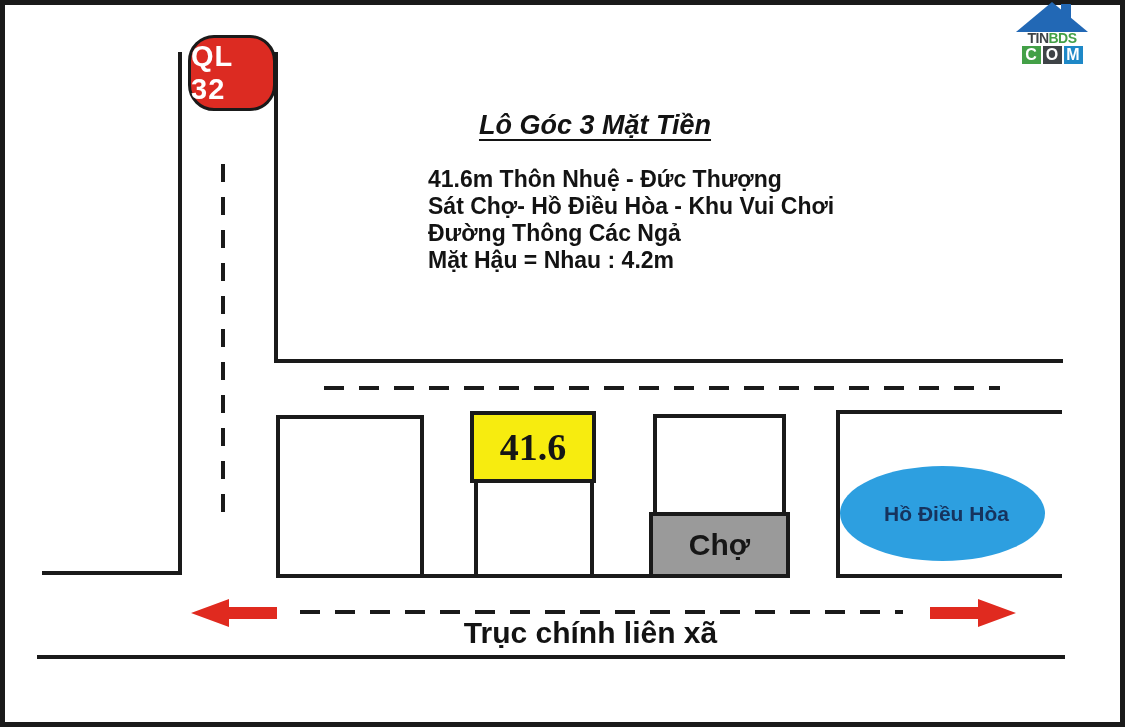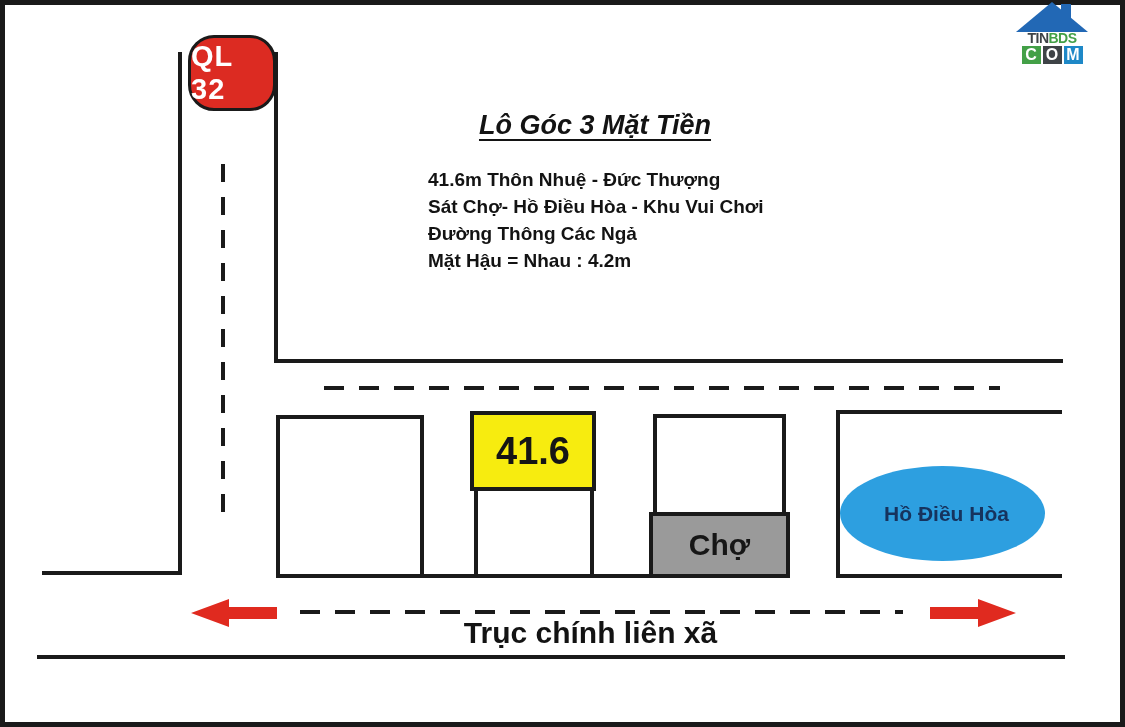--- a/index.html
+++ b/index.html
@@ -23,24 +23,24 @@
     background:var(--badge_red);
     border:3px solid var(--line_black);
     border-radius:26px;
     display:flex;align-items:center;justify-content:center;
     color:#fff;font-size:29px;font-weight:bold;letter-spacing:1px;
     box-sizing:border-box;
   }
 
   .plot-box{position:absolute;background:#fff;border:4px solid var(--line_black);box-sizing:border-box;}
   .yellow-box{
-    position:absolute;left:470px;top:411px;width:126px;height:80px;
+    position:absolute;left:470px;top:411px;width:126px;height:72px;
     background:var(--plot_yellow);border:4px solid var(--line_black);box-sizing:border-box;
     display:flex;align-items:center;justify-content:center;
-    font-size:38px;font-weight:bold;color:#151515;
+    font-size:38px;font-weight:bold;color:#151515;font-family:Liberation Serif, serif;
   }
   .gray-box{
     position:absolute;left:649px;top:512px;width:141px;height:66px;
     background:var(--market_gray);border:4px solid var(--line_black);box-sizing:border-box;
     display:flex;align-items:center;justify-content:center;
     font-size:30px;font-weight:bold;color:#161616;
   }
   .lake{
     position:absolute;left:840px;top:466px;width:197px;height:95px;
     background:var(--lake_blue);border-radius:50%;
@@ -51,21 +51,21 @@
   .title{
     position:absolute;left:430px;top:110px;width:330px;
     text-align:center;
     font-size:27px;font-weight:bold;font-style:italic;color:#131313;
     text-decoration:underline;
     text-underline-offset:5px;
     text-decoration-thickness:2px;
   }
   .info{
     position:absolute;left:428px;top:166px;width:480px;
-    font-size:19px;font-weight:bold;color:#131313;
+    font-size:23px;font-weight:bold;color:#131313;
     line-height:27px;
   }
   .main-road-label{
     position:absolute;left:398px;top:616px;width:385px;
     text-align:center;
     font-size:30px;font-weight:bold;color:#131313;
   }
 
   .arrow{position:absolute;width:86px;height:28px;}
   .arrow polygon{fill:var(--arrow_red);}

